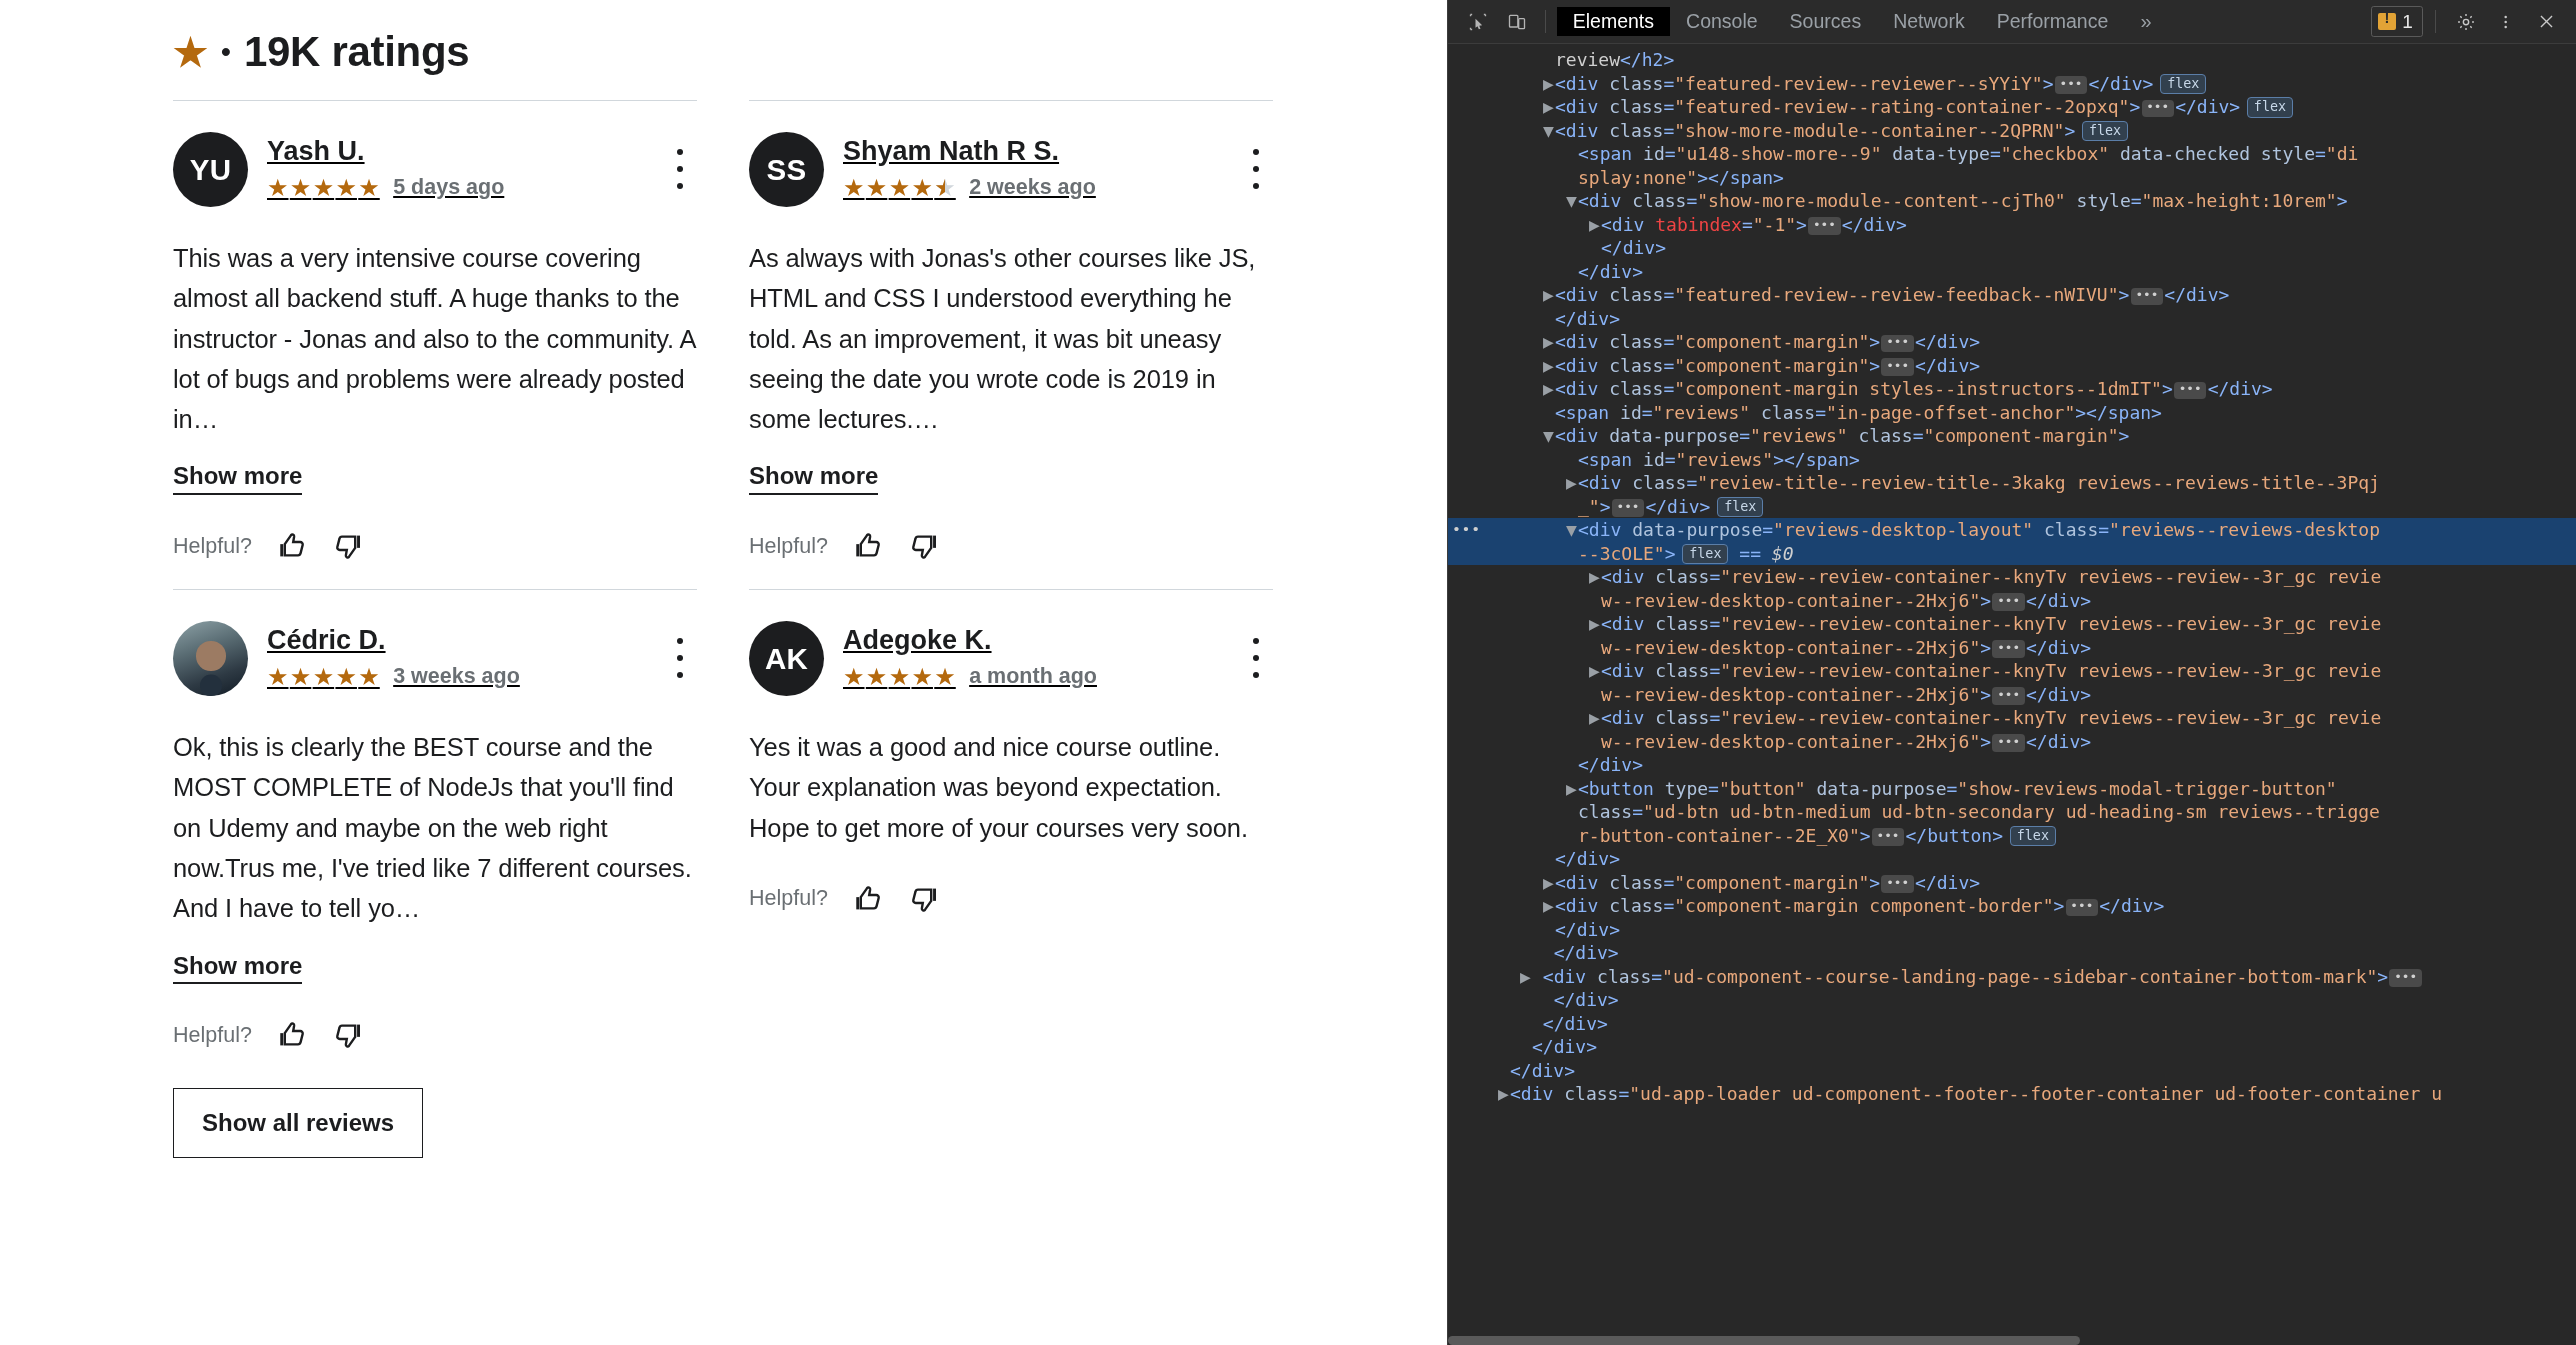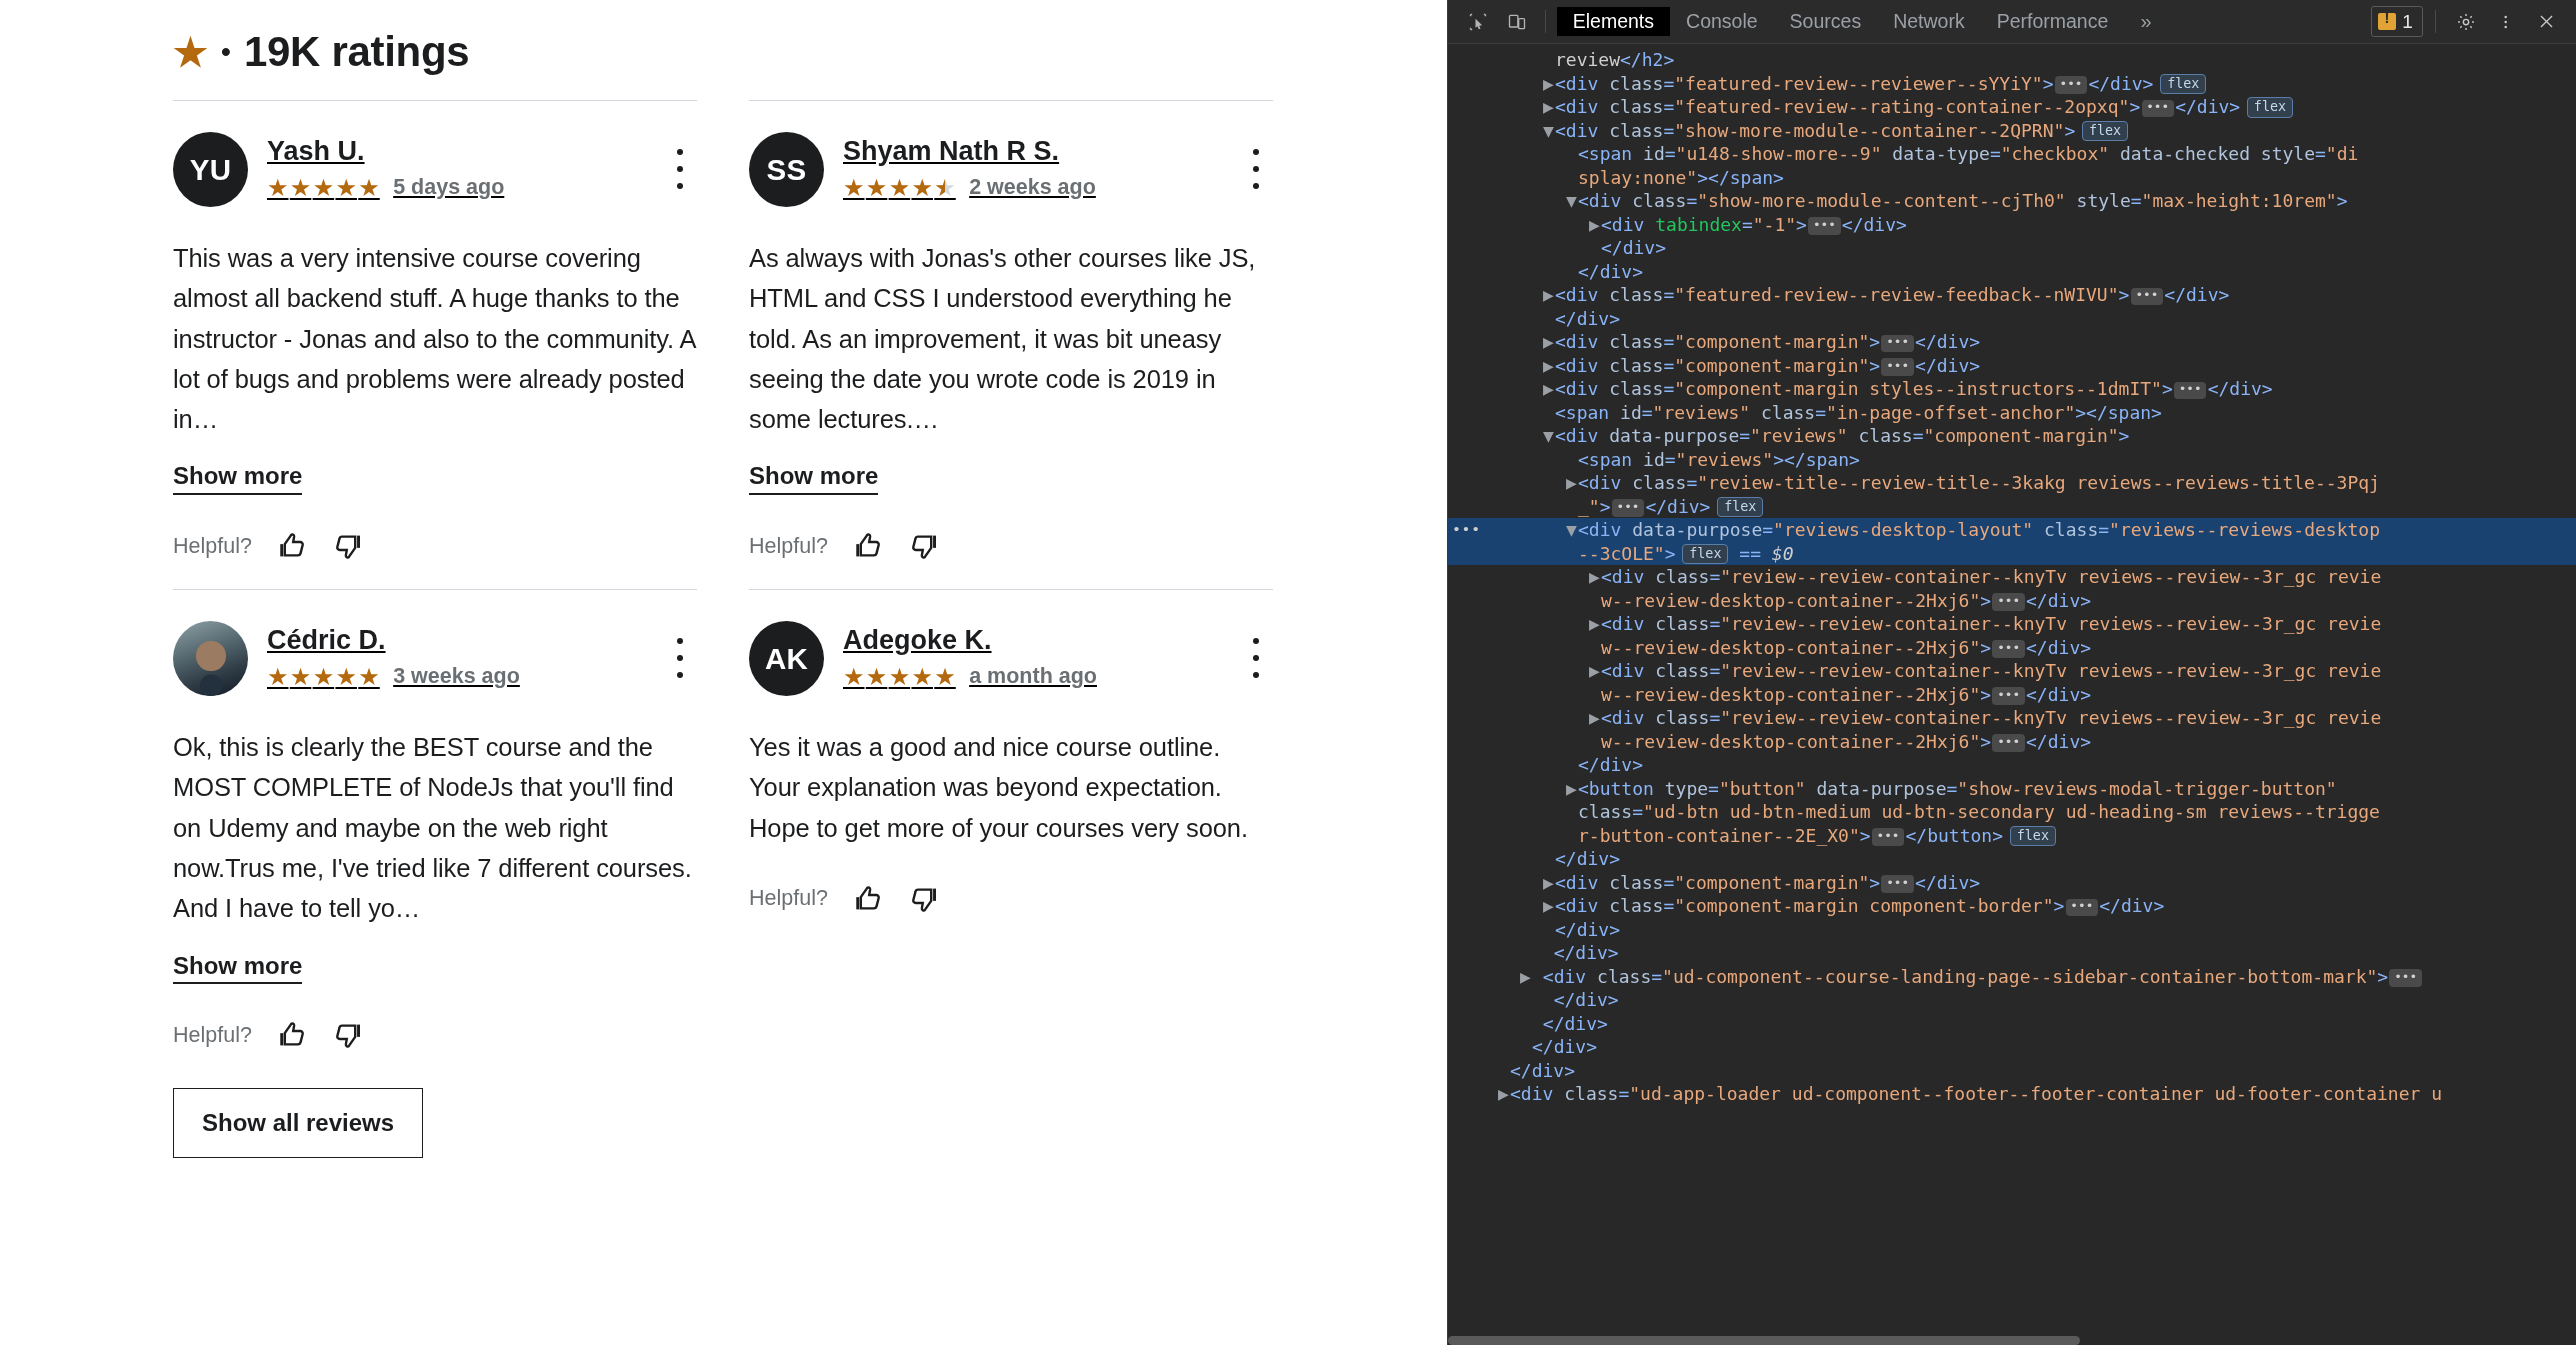--- a/index.html
+++ b/index.html
@@ -560,21 +560,21 @@
   </div>
 
   <div class="dt-tree" id="dom-tree">
     <div class="code-line"><span style="display:inline-block;width:95px"></span><span class="arrow"></span><span class="txt">review</span><span class="punc">&lt;/h2&gt;</span></div>
       <div class="code-line"><span style="display:inline-block;width:95px"></span><span class="arrow">▶</span><span class="punc">&lt;</span><span class="tag">div</span> <span class="attr" style="color:#b0c4de">class</span><span class="punc">=</span><span class="attr">"featured-review--reviewer--sYYiY"</span><span class="punc">&gt;</span><span class="ellip">•••</span><span class="punc">&lt;/div&gt;</span><span class="flexbadge">flex</span></div>
       <div class="code-line"><span style="display:inline-block;width:95px"></span><span class="arrow">▶</span><span class="punc">&lt;</span><span class="tag">div</span> <span class="attr" style="color:#b0c4de">class</span><span class="punc">=</span><span class="attr">"featured-review--rating-container--2opxq"</span><span class="punc">&gt;</span><span class="ellip">•••</span><span class="punc">&lt;/div&gt;</span><span class="flexbadge">flex</span></div>
       <div class="code-line"><span style="display:inline-block;width:95px"></span><span class="arrow">▼</span><span class="punc">&lt;</span><span class="tag">div</span> <span class="attr" style="color:#b0c4de">class</span><span class="punc">=</span><span class="attr">"show-more-module--container--2QPRN"</span><span class="punc">&gt;</span><span class="flexbadge">flex</span></div>
       <div class="code-line"><span style="display:inline-block;width:118px"></span><span class="arrow"></span><span class="punc">&lt;</span><span class="tag">span</span> <span class="attr" style="color:#b0c4de">id</span><span class="punc">=</span><span class="attr">"u148-show-more--9"</span> <span class="attr" style="color:#b0c4de">data-type</span><span class="punc">=</span><span class="attr">"checkbox"</span> <span class="attr" style="color:#b0c4de">data-checked</span> <span class="attr" style="color:#b0c4de">style</span><span class="punc">=</span><span class="attr">"di</span></div>
       <div class="code-line"><span style="display:inline-block;width:118px"></span><span class="arrow"></span><span class="attr">splay:none"</span><span class="punc">&gt;&lt;/span&gt;</span></div>
       <div class="code-line"><span style="display:inline-block;width:118px"></span><span class="arrow">▼</span><span class="punc">&lt;</span><span class="tag">div</span> <span class="attr" style="color:#b0c4de">class</span><span class="punc">=</span><span class="attr">"show-more-module--content--cjTh0"</span> <span class="attr" style="color:#b0c4de">style</span><span class="punc">=</span><span class="attr">"max-height:10rem"</span><span class="punc">&gt;</span></div>
-      <div class="code-line"><span style="display:inline-block;width:141px"></span><span class="arrow">▶</span><span class="punc">&lt;</span><span class="tag">div</span> <span class="attr" style="color:#22c55e">tabindex</span><span class="punc">=</span><span class="attr">"-1"</span><span class="punc">&gt;</span><span class="ellip">•••</span><span class="punc">&lt;/div&gt;</span></div>
+      <div class="code-line"><span style="display:inline-block;width:141px"></span><span class="arrow">▶</span><span class="punc">&lt;</span><span class="tag">div</span> <span class="attr" style="color:#ef4444">tabindex</span><span class="punc">=</span><span class="attr">"-1"</span><span class="punc">&gt;</span><span class="ellip">•••</span><span class="punc">&lt;/div&gt;</span></div>
       <div class="code-line"><span style="display:inline-block;width:141px"></span><span class="arrow"></span><span class="punc">&lt;/div&gt;</span></div>
       <div class="code-line"><span style="display:inline-block;width:118px"></span><span class="arrow"></span><span class="punc">&lt;/div&gt;</span></div>
       <div class="code-line"><span style="display:inline-block;width:95px"></span><span class="arrow">▶</span><span class="punc">&lt;</span><span class="tag">div</span> <span class="attr" style="color:#b0c4de">class</span><span class="punc">=</span><span class="attr">"featured-review--review-feedback--nWIVU"</span><span class="punc">&gt;</span><span class="ellip">•••</span><span class="punc">&lt;/div&gt;</span></div>
       <div class="code-line"><span style="display:inline-block;width:95px"></span><span class="arrow"></span><span class="punc">&lt;/div&gt;</span></div>
       <div class="code-line"><span style="display:inline-block;width:95px"></span><span class="arrow">▶</span><span class="punc">&lt;</span><span class="tag">div</span> <span class="attr" style="color:#b0c4de">class</span><span class="punc">=</span><span class="attr">"component-margin"</span><span class="punc">&gt;</span><span class="ellip">•••</span><span class="punc">&lt;/div&gt;</span></div>
       <div class="code-line"><span style="display:inline-block;width:95px"></span><span class="arrow">▶</span><span class="punc">&lt;</span><span class="tag">div</span> <span class="attr" style="color:#b0c4de">class</span><span class="punc">=</span><span class="attr">"component-margin"</span><span class="punc">&gt;</span><span class="ellip">•••</span><span class="punc">&lt;/div&gt;</span></div>
       <div class="code-line"><span style="display:inline-block;width:95px"></span><span class="arrow">▶</span><span class="punc">&lt;</span><span class="tag">div</span> <span class="attr" style="color:#b0c4de">class</span><span class="punc">=</span><span class="attr">"component-margin styles--instructors--1dmIT"</span><span class="punc">&gt;</span><span class="ellip">•••</span><span class="punc">&lt;/div&gt;</span></div>
       <div class="code-line"><span style="display:inline-block;width:95px"></span><span class="arrow"></span><span class="punc">&lt;</span><span class="tag">span</span> <span class="attr" style="color:#b0c4de">id</span><span class="punc">=</span><span class="attr">"reviews"</span> <span class="attr" style="color:#b0c4de">class</span><span class="punc">=</span><span class="attr">"in-page-offset-anchor"</span><span class="punc">&gt;&lt;/span&gt;</span></div>
       <div class="code-line"><span style="display:inline-block;width:95px"></span><span class="arrow">▼</span><span class="punc">&lt;</span><span class="tag">div</span> <span class="attr" style="color:#b0c4de">data-purpose</span><span class="punc">=</span><span class="attr">"reviews"</span> <span class="attr" style="color:#b0c4de">class</span><span class="punc">=</span><span class="attr">"component-margin"</span><span class="punc">&gt;</span></div>
       <div class="code-line"><span style="display:inline-block;width:118px"></span><span class="arrow"></span><span class="punc">&lt;</span><span class="tag">span</span> <span class="attr" style="color:#b0c4de">id</span><span class="punc">=</span><span class="attr">"reviews"</span><span class="punc">&gt;&lt;/span&gt;</span></div>

